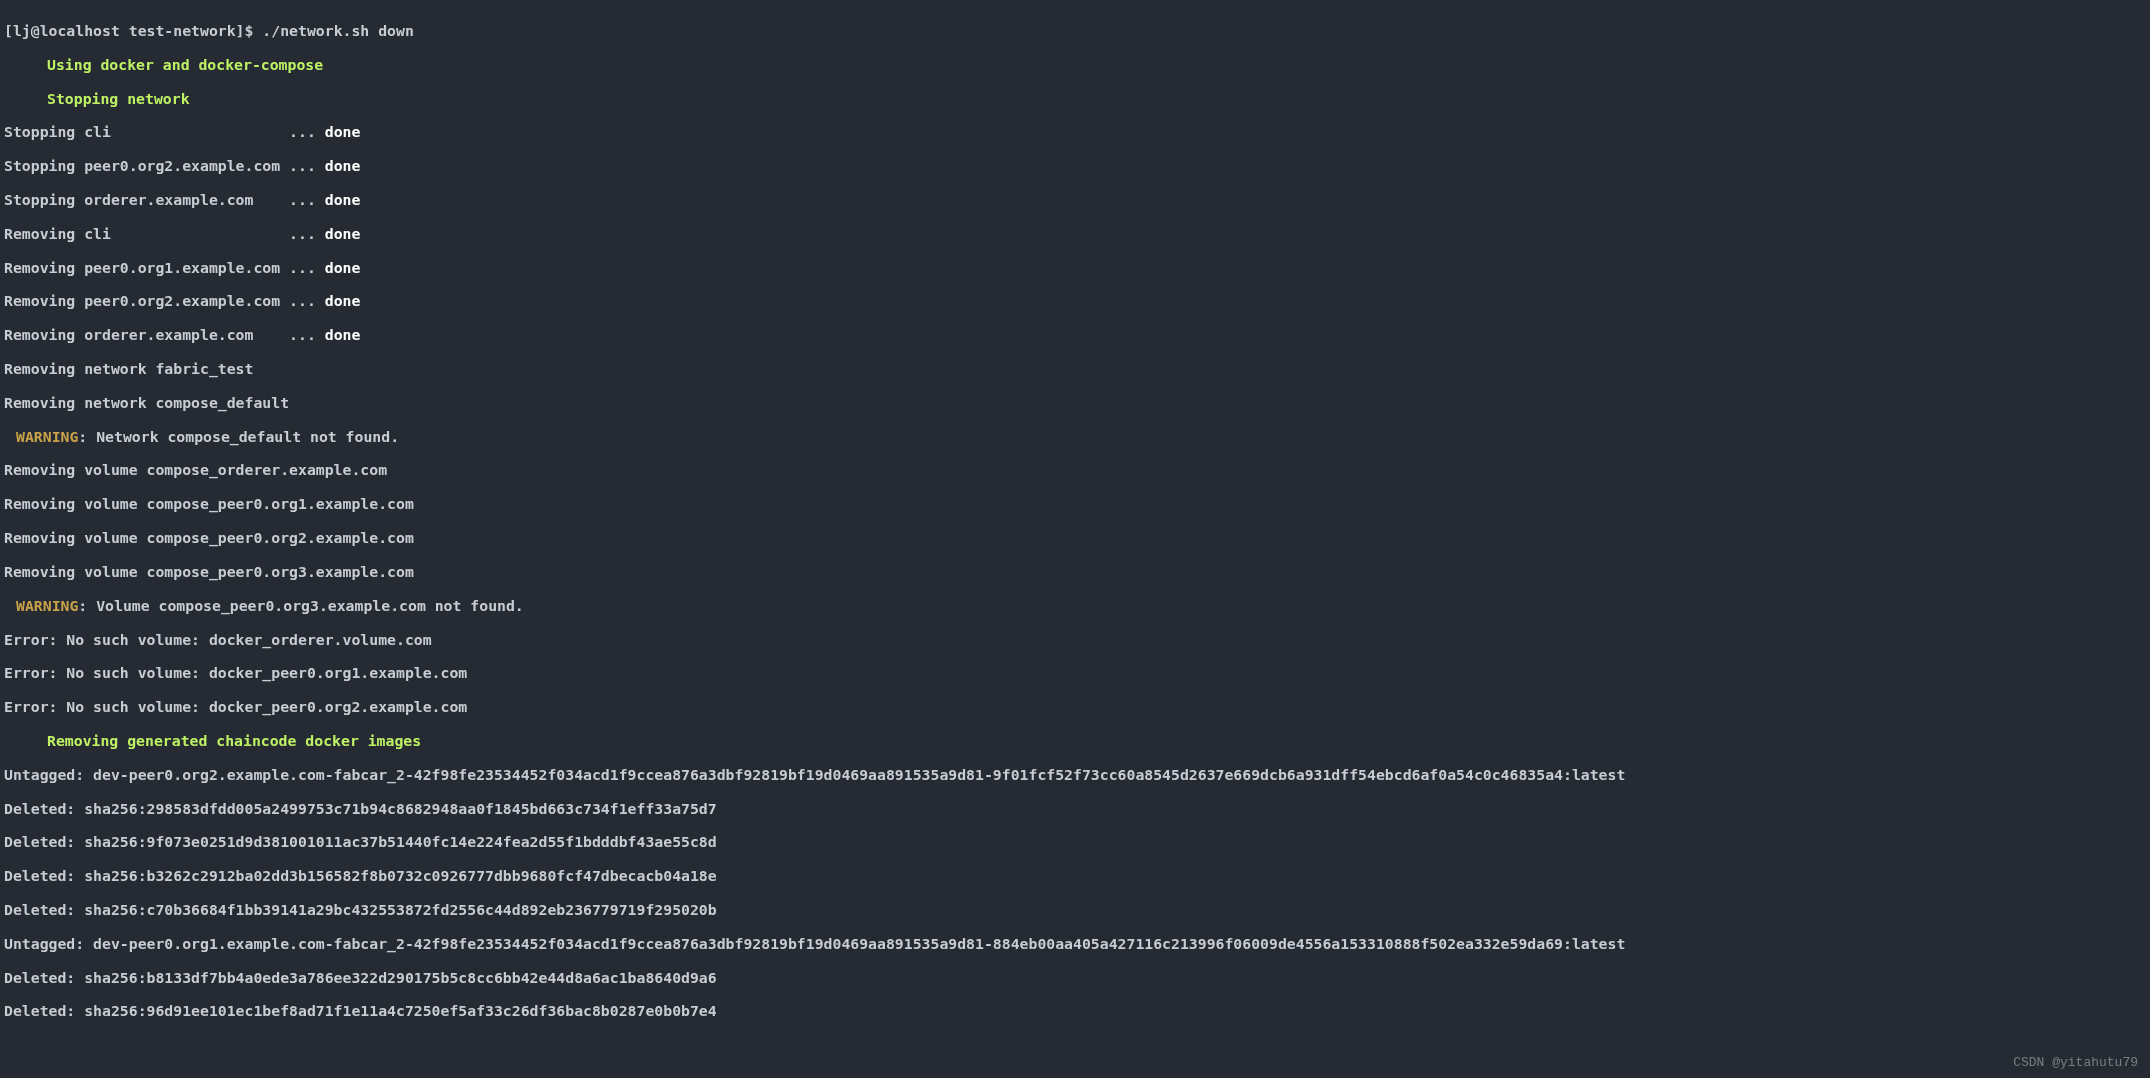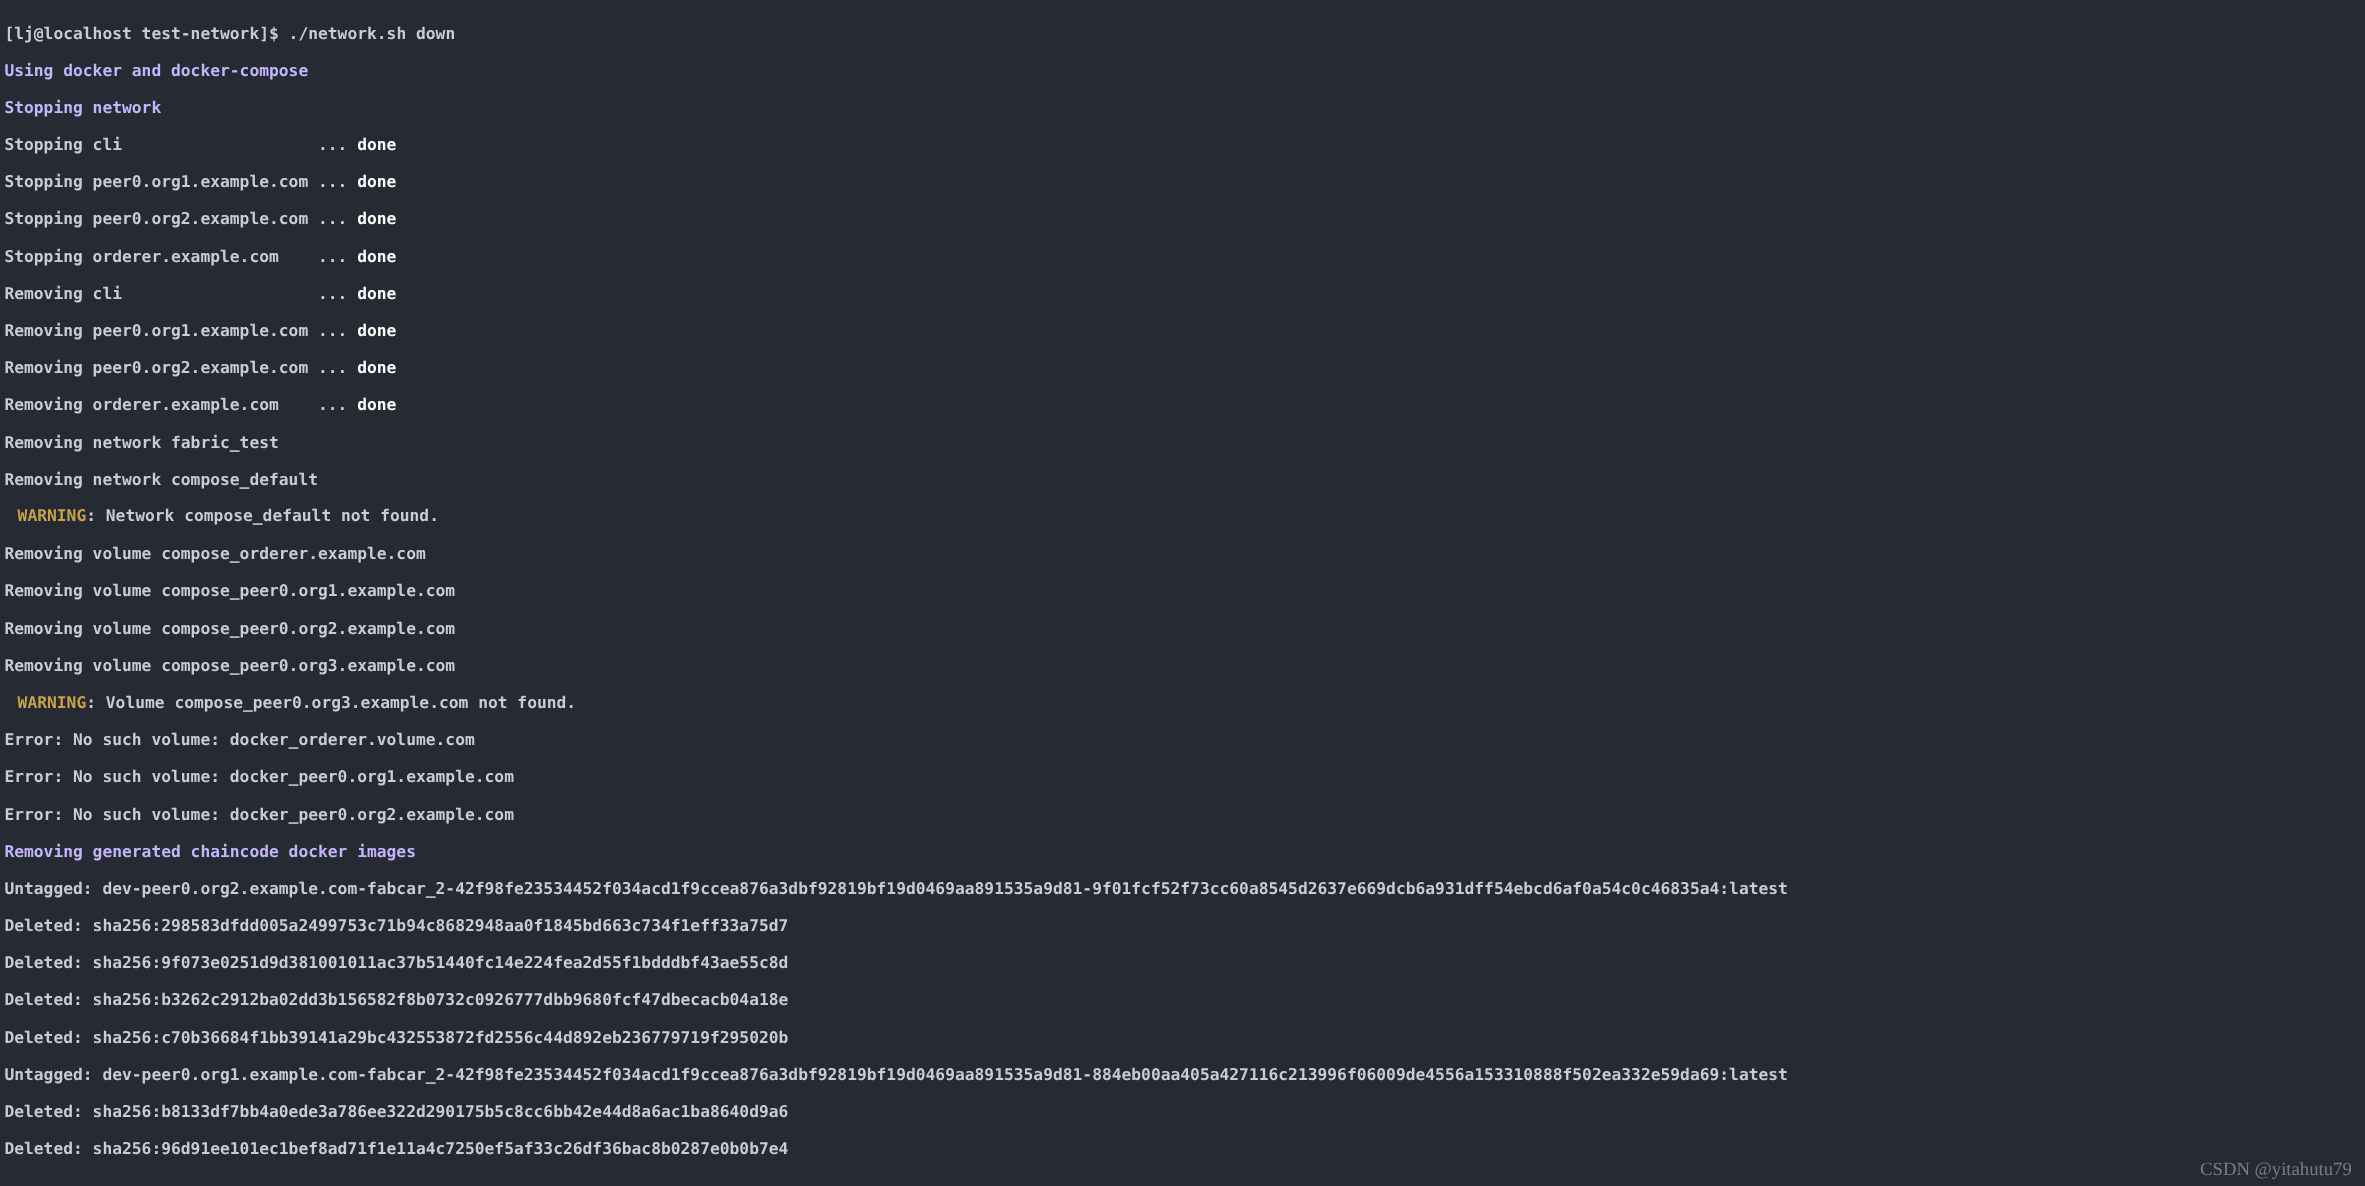--- a/index.html
+++ b/index.html
@@ -11,44 +11,43 @@
     color: #c8ccd4;
     font-family: "Menlo", "Consolas", "DejaVu Sans Mono", monospace;
     font-size: 14.8px;
     line-height: 16.9px;
     overflow: hidden;
   }
   .term {
     padding: 6px 4px 4px 4px;
     white-space: pre;
   }
-  .blue  { color: #c4b5fd; }
+  .blue  { color: #bef264; margin-left: 43px; }
   .green { color: #ffffff; }
   .yellow{ color: #c8a24a; margin-left: 12px; }
   .watermark {
     position: absolute;
     right: 12px;
     bottom: 6px;
     color: #9aa0a6;
-    font-size: 17px;
+    font-size: 13px;
     opacity: 0.7;
-    font-family: Liberation Serif, serif;
+    font-family: Liberation Mono, monospace;
   }
   span[data-bind] { white-space: pre; font-weight: bold; }
   .line { display:block; }
 </style>
 </head>
 <body>
 
 <div class="term">
 <span class="line"><span data-bind="prompt">[lj@localhost test-network]$ </span><span data-bind="cmd">./network.sh down</span></span>
 <span class="line blue" data-bind="msg_docker">Using docker and docker-compose</span>
 <span class="line blue" data-bind="msg_stop">Stopping network</span>
 <span class="line"><span data-bind="stg.l1">Stopping cli                    ... </span><span class="green" data-bind="done">done</span></span>
-<span class="line"><span data-bind="stg.l2">Stopping peer0.org1.example.com ... </span><span class="green" data-bind="done">done</span></span>
 <span class="line"><span data-bind="stg.l3">Stopping peer0.org2.example.com ... </span><span class="green" data-bind="done">done</span></span>
 <span class="line"><span data-bind="stg.l4">Stopping orderer.example.com    ... </span><span class="green" data-bind="done">done</span></span>
 <span class="line"><span data-bind="stg.l5">Removing cli                    ... </span><span class="green" data-bind="done">done</span></span>
 <span class="line"><span data-bind="stg.l6">Removing peer0.org1.example.com ... </span><span class="green" data-bind="done">done</span></span>
 <span class="line"><span data-bind="stg.l7">Removing peer0.org2.example.com ... </span><span class="green" data-bind="done">done</span></span>
 <span class="line"><span data-bind="stg.l8">Removing orderer.example.com    ... </span><span class="green" data-bind="done">done</span></span>
 <span class="line" data-bind="removenet1">Removing network fabric_test</span>
 <span class="line" data-bind="removenet2">Removing network compose_default</span>
 <span class="line"><span class="yellow" data-bind="warn_prefix">WARNING</span><span data-bind="warn1_body">: Network compose_default not found.</span></span>
 <span class="line" data-bind="volremove.l1">Removing volume compose_orderer.example.com</span>

